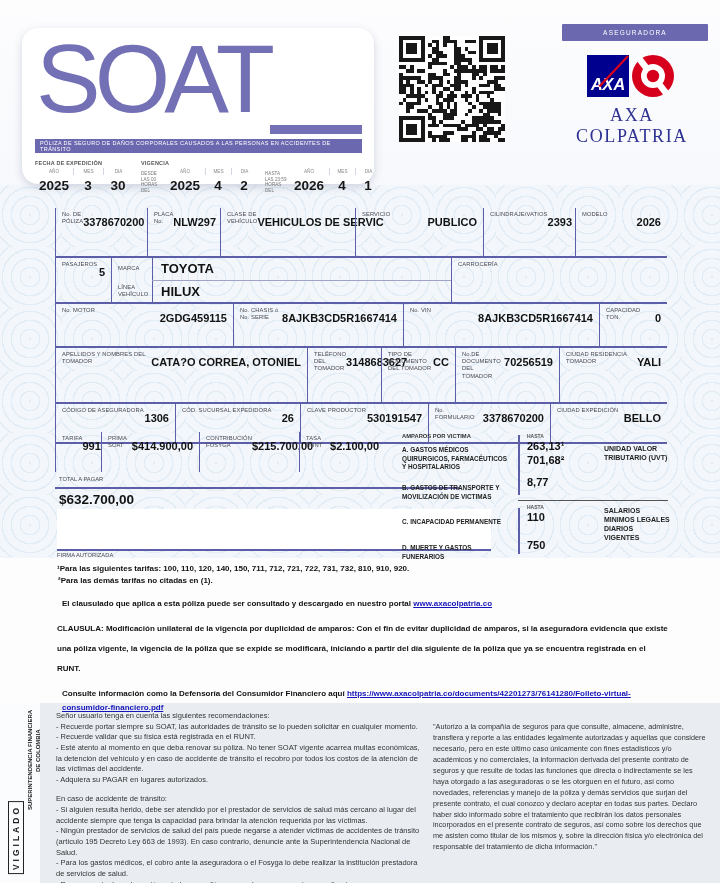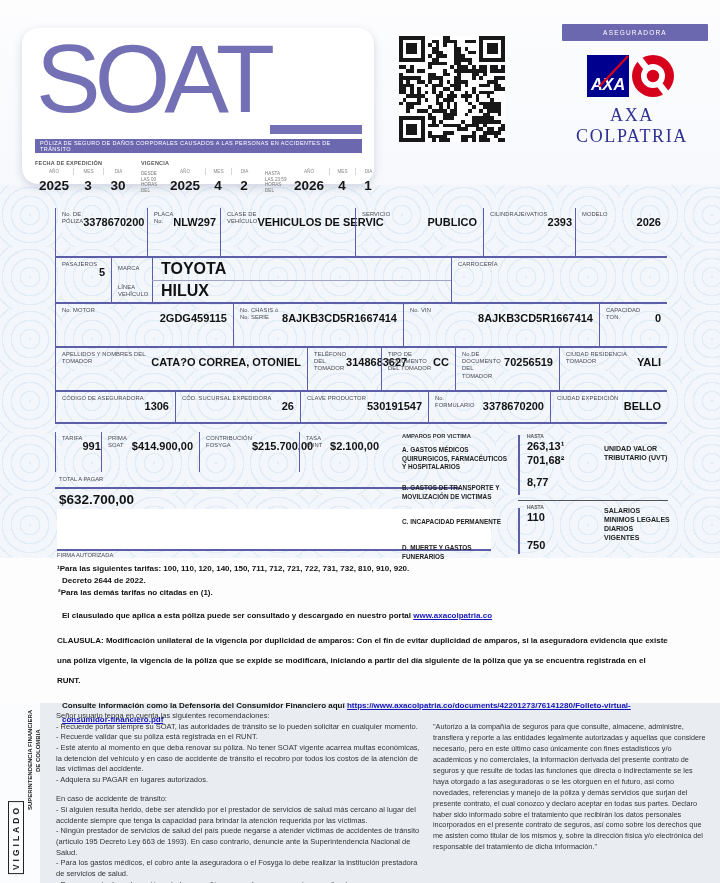--- a/index.html
+++ b/index.html
@@ -49,27 +49,27 @@
   .brand-marks{display:flex;justify-content:center;align-items:center;}
   .brand-name{margin-top:5px;font-size:18px;letter-spacing:1.6px;color:var(--brand-text,#2e3192);font-weight:400;font-family:Liberation Serif, serif;}
 
   
   .fields{position:absolute;left:55px;top:208px;width:612px;}
   .frow{display:flex;border-bottom:2px solid var(--line,#5c5fa8);box-sizing:border-box;}
   .fcell{border-left:1.5px solid var(--line,#5c5fa8);padding:3px 6px 5px 6px;box-sizing:border-box;
     display:flex;flex-direction:row;justify-content:space-between;}
   .flabel{font-size:5.8px;color:#4a4a52;letter-spacing:.1px;line-height:1.25;}
   .fvalue{font-size:11px;font-weight:bold;color:#121212;margin-top:5px;white-space:nowrap;}
-  .r1{height:50px;} .r2{height:46px;} .r3{height:44px;} .r4{height:44px;} .r5{height:32px;}
+  .r1{height:50px;} .r2{height:46px;} .r3{height:44px;} .r4{height:56px;} .r5{height:40px;}
 
   
   .combo{border-left:1.5px solid var(--line,#5c5fa8);display:flex;flex-direction:column;box-sizing:border-box;}
   .subrow{display:flex;align-items:center;flex:1;}
   .subrow .flabel{width:34px;padding-left:6px;}
-  .subrow .sv{border-left:1.5px solid var(--line,#5c5fa8);padding-left:8px;font-size:16px;font-weight:bold;color:#121212;
+  .subrow .sv{border-left:1.5px solid var(--line,#5c5fa8);padding-left:8px;font-size:13px;font-weight:bold;color:#121212;
     flex:1;align-self:stretch;display:flex;align-items:center;}
   .combo-div{height:1px;background:#9fa3c6;margin-left:40px;}
 
   
   .tariff{position:absolute;left:55px;top:432px;width:612px;height:130px;}
   .trow{position:absolute;left:0;top:0;display:flex;height:40px;}
   .total-label{position:absolute;left:4px;top:44px;font-size:5.8px;color:#4a4a52;}
   .total-line{position:absolute;left:0;top:55px;width:404px;height:2px;background:var(--line,#5c5fa8);}
   .total-value{position:absolute;left:4px;top:60px;font-size:13.5px;font-weight:bold;color:#121212;}
   .sign-box{position:absolute;left:2px;top:77px;width:434px;height:40px;background:#fff;border-bottom:2px solid var(--line,#5c5fa8);}
@@ -697,31 +697,30 @@
     <div class="amp-rule"></div>
     <div class="amp-hasta h2">HASTA</div>
     <div class="amp-val v4">110</div>
     <div class="amp-val v5">750</div>
     <div class="amp-unit u1">UNIDAD VALOR TRIBUTARIO (UVT)</div>
     <div class="amp-unit u2">SALARIOS MINIMOS LEGALES DIARIOS VIGENTES</div>
   </div>
 
   <div class="notes">
     <div class="n1">¹Para las siguientes tarifas: 100, 110, 120, 140, 150, 711, 712, 721, 722, 731, 732, 810, 910, 920.</div>
-    <div class="n2">Decreto 2644 de 2022.</div>
     <div class="n3">²Para las demás tarifas no citadas en (1).</div>
     <div class="n-claus"><span>El clausulado que aplica a esta póliza puede ser consultado y descargado en nuestro portal </span><a class="doclink" href="#">www.axacolpatria.co</a></div>
     <div class="n-clausula">CLAUSULA: Modificación unilateral de la vigencia por duplicidad de amparos: Con el fin de evitar duplicidad de amparos, si la aseguradora evidencia que existe una póliza vigente, la vigencia de la póliza que se expide se modificará, iniciando a partir del día siguiente de la póliza que ya se encuentra registrada en el RUNT.</div>
     <div class="n-def"><span>Consulte información como la Defensoría del Consumidor Financiero aquí </span><a class="doclink" href="#">https://www.axacolpatria.co/documents/42201273/76141280/Folleto-virtual-consumidor-financiero.pdf</a></div>
   </div>
 
   <div class="rec-col">
     <div>Señor usuario tenga en cuenta las siguientes recomendaciones:</div>
     <div class="rec-item">Recuerde portar siempre su SOAT, las autoridades de tránsito se lo pueden solicitar en cualquier momento.</div>
-    <div class="rec-item">Recuerde validar que su póliza está registrada en el RUNT.</div>
+    <div class="rec-item">Recuerde validar que su física está registrada en el RUNT.</div>
     <div class="rec-item">Esté atento al momento en que deba renovar su póliza. No tener SOAT vigente acarrea multas económicas, la detención del vehículo y en caso de accidente de tránsito el recobro por todos los costos de la atención de las víctimas del accidente.</div>
     <div class="rec-item">Adquiera su PAGAR en lugares autorizados.</div>
     <div class="rec-title2">En caso de accidente de tránsito:</div>
     <div class="rec-item">Si alguien resulta herido, debe ser atendido por el prestador de servicios de salud más cercano al lugar del accidente siempre que tenga la capacidad para brindar la atención requerida por las víctimas.</div>
     <div class="rec-item">Ningún prestador de servicios de salud del país puede negarse a atender victimas de accidentes de tránsito (artículo 195 Decreto Ley 663 de 1993). En caso contrario, denuncie ante la Superintendencia Nacional de Salud.</div>
     <div class="rec-item">Para los gastos médicos, el cobro ante la aseguradora o el Fosyga lo debe realizar la institución prestadora de servicios de salud.</div>
     <div class="rec-item">Para presentar la reclamación ante la compañía aseguradora no se requiere acudir a terceros.</div>
 
   </div>
   <div class="auth-col">"Autorizo a la compañía de seguros para que consulte, almacene, administre, transfiera y reporte a las entidades legalmente autorizadas y aquellas que considere necesario, pero en este último caso únicamente con fines estadísticos y/o académicos y no comerciales, la información derivada del presente contrato de seguros y que resulte de todas las funciones que directa o indirectamente se les haya otorgado a las aseguradoras o se les otorguen en el futuro, así como novedades, referencias y manejo de la póliza y demás servicios que surjan del presente contrato, el cual conozco y declaro aceptar en todas sus partes. Declaro haber sido informado sobre el tratamiento que recibirán los datos personales incorporados en el presente contrato de seguros, así como sobre los derechos que me asisten como titular de los mismos y, sobre la dirección física y/o electrónica del responsable del tratamiento de dicha información."</div>

